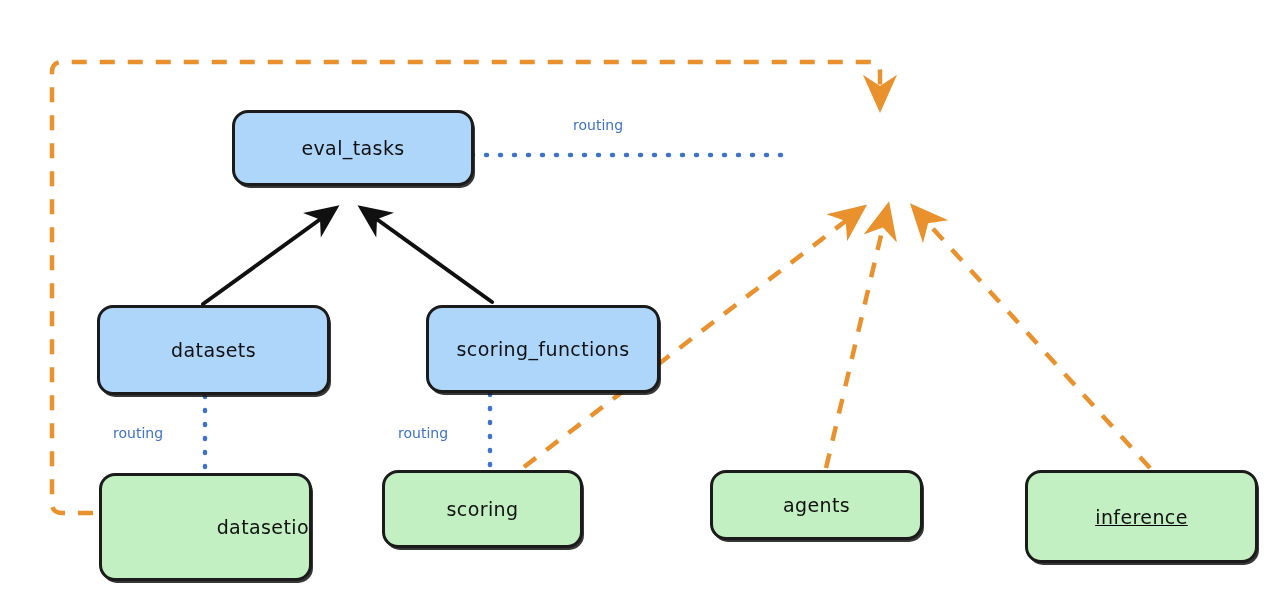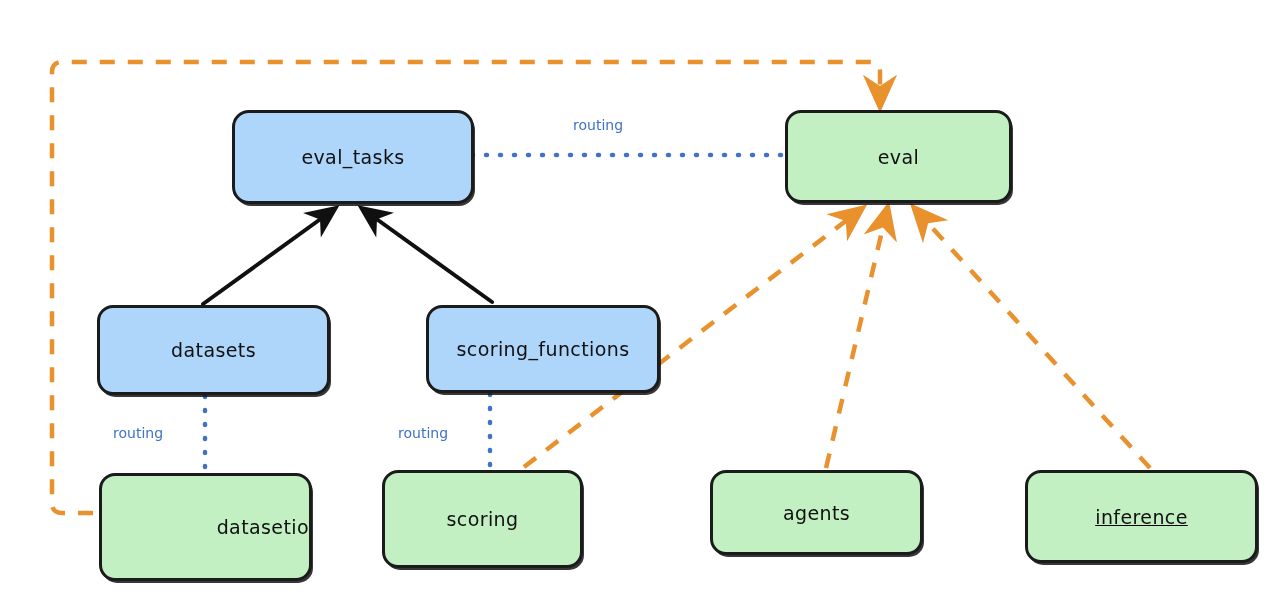--- a/index.html
+++ b/index.html
@@ -85,45 +85,42 @@
 
     <path d="M93,513 L62,513 Q52,513 52,503 L52,72 Q52,62 62,62 L870,62 Q880,62 880,72 L880,104" fill="none" stroke="#e8912d" stroke-width="4.5" stroke-linecap="butt" stroke-dasharray="15 13" marker-end="url(#arrow-orange)"></path>
 
     <path d="M524,467 L860,210" fill="none" stroke="#e8912d" stroke-width="4.5" stroke-linecap="butt" stroke-dasharray="15 13" marker-end="url(#arrow-orange)"></path>
 
     <path d="M826,468 L887,210" fill="none" stroke="#e8912d" stroke-width="4.5" stroke-linecap="butt" stroke-dasharray="15 13" marker-end="url(#arrow-orange)"></path>
 
     <path d="M1150,468 L916,210" fill="none" stroke="#e8912d" stroke-width="4.5" stroke-linecap="butt" stroke-dasharray="15 13" marker-end="url(#arrow-orange)"></path>
   </svg>
 
-  <div class="node node-blue" style="left:232px; top:110px; width:242px; height:94px;border-radius:17px;">
+  <div class="node node-blue" style="left:232px; top:110px; width:242px; height:76px;">
     <span class="node-label">eval_tasks</span>
   </div>
 
-  <div class="node node-green" style="left:785px; top:110px; width:227px; height:93px;">
-    <span class="node-label">eval</span>
-  </div>
 
   <div class="node node-blue" style="left:97px; top:305px; width:233px; height:90px;">
     <span class="node-label">datasets</span>
   </div>
 
   <div class="node node-blue" style="left:378px; top:305px; width:234px; height:88px;margin-left:48px;">
     <span class="node-label">scoring_functions</span>
   </div>
 
   <div class="node node-green" style="left:99px; top:473px; width:213px; height:108px;justify-content:flex-end;">
     <span class="node-label">datasetio</span>
   </div>
 
-  <div class="node node-green" style="left:382px; top:470px; width:201px; height:98px;">
+  <div class="node node-green" style="left:382px; top:470px; width:201px; height:78px;">
     <span class="node-label">scoring</span>
   </div>
 
-  <div class="node node-green" style="left:710px; top:470px; width:213px; height:85px;">
+  <div class="node node-green" style="left:710px; top:470px; width:213px; height:70px;">
     <span class="node-label">agents</span>
   </div>
 
   <div class="node node-green" style="left:1025px; top:470px; width:233px; height:93px;text-decoration:underline;">
     <span class="node-label">inference</span>
   </div>
 
   <span class="edge-label" style="left:573px; top:117px;">routing</span>
 
   <span class="edge-label" style="left:113px; top:425px;">routing</span>

